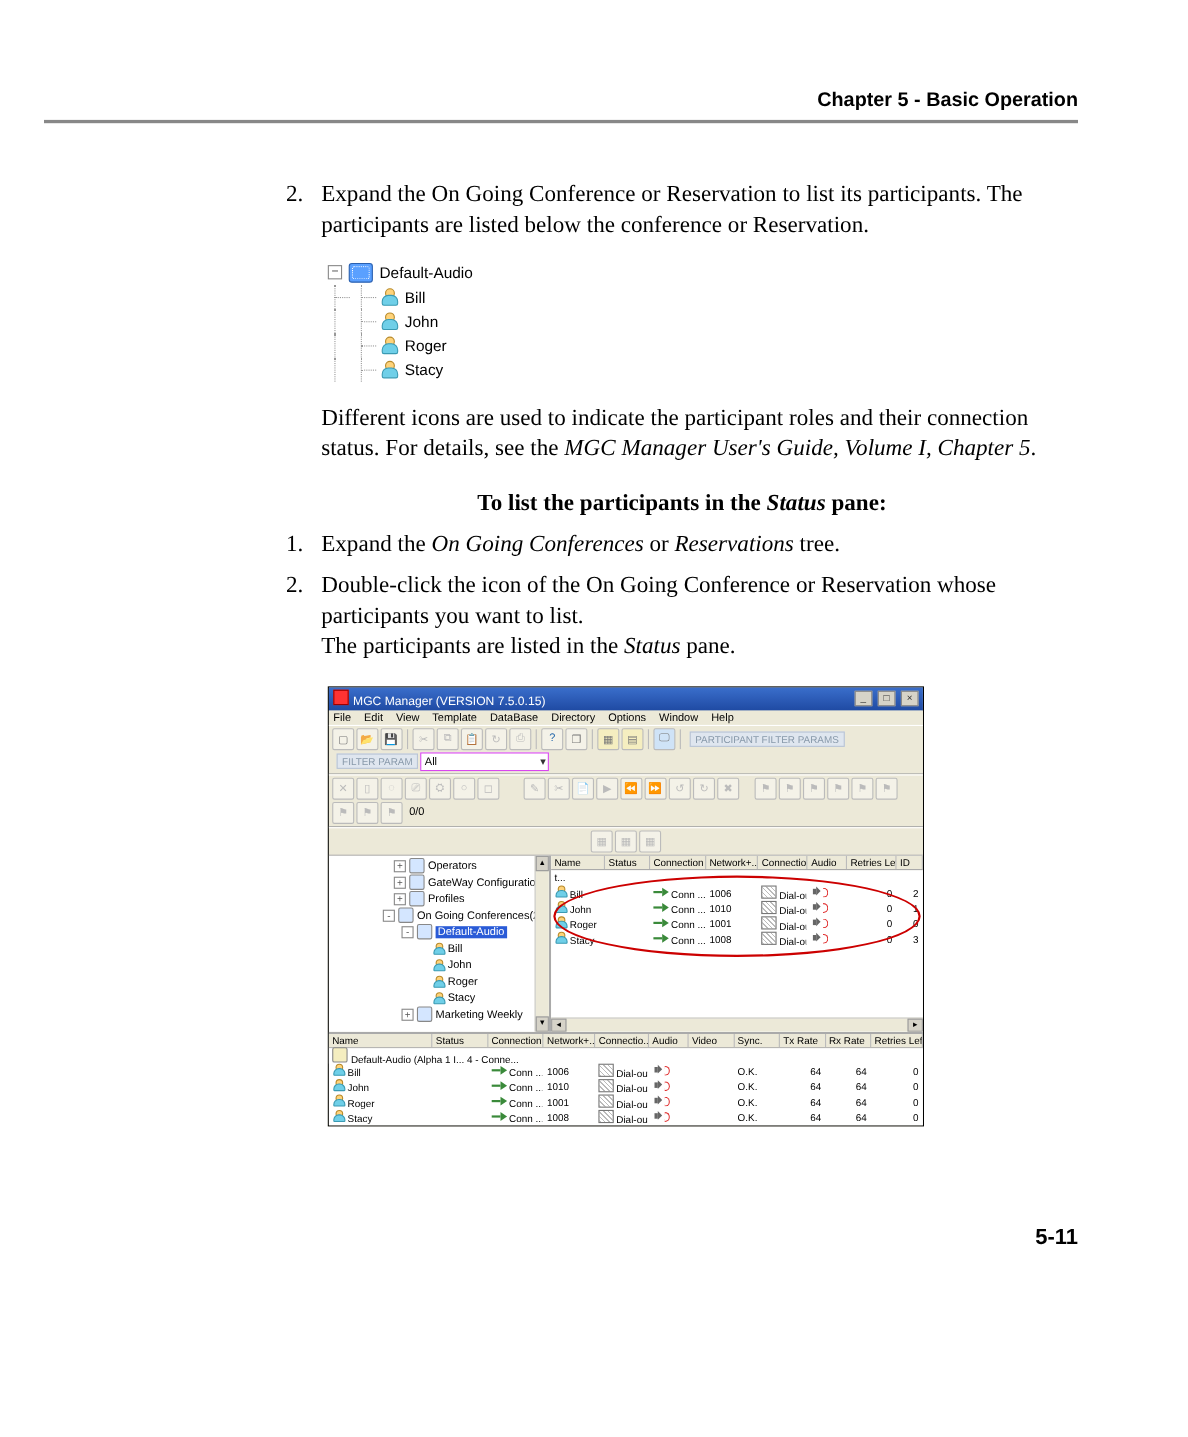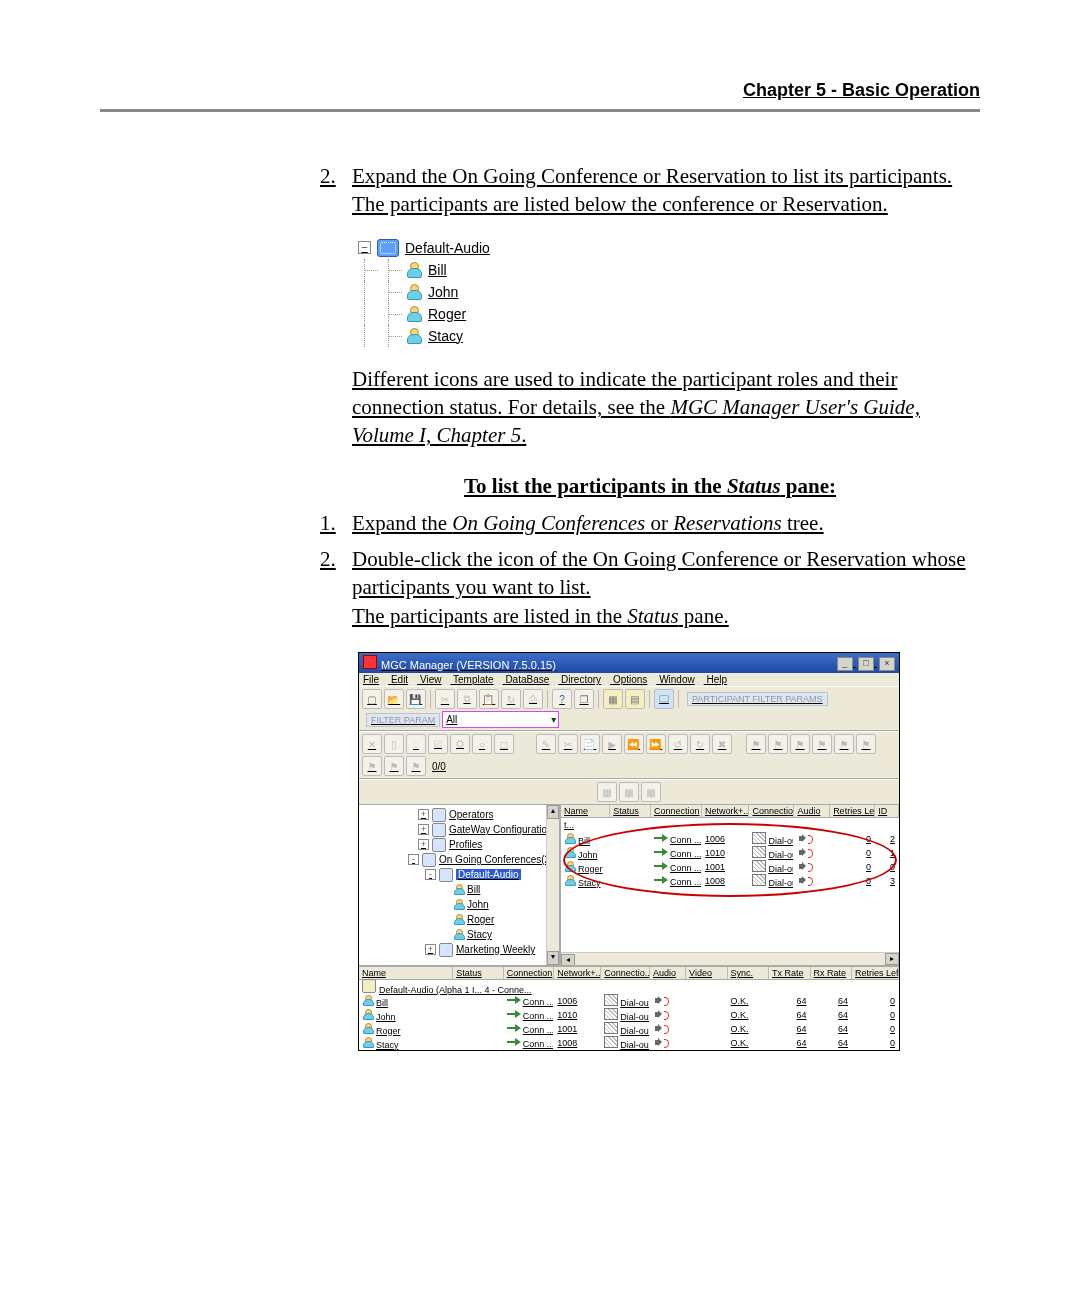--- a/index.html
+++ b/index.html
@@ -4,22 +4,21 @@
 <style>
   body {
     margin: 0;
     padding: 0;
     background: #fff;
     font-family: "Times New Roman", Times, serif;
     color: #000;
     width: 1080px;
   }
   .page {
-    padding: 80px 100px 60px 100px;
-    text-decoration: underline;
+    padding: 80px 100px 60px 40px;
   }
   .header {
     text-align: right;
     font-family: Arial, Helvetica, sans-serif;
     font-weight: bold;
     font-size: 18px;
     margin-bottom: 6px;
   }
   .hr {
     border: none;
@@ -508,13 +507,14 @@
             <div class="col bc8">O.K.</div>
             <div class="col bc9" style="text-align:right;">64</div>
             <div class="col bc10" style="text-align:right;">64</div>
             <div class="col bc11" style="text-align:right;">0</div>
           </div>
         </div>
     </div>
 
   </div>
 
+  <div class="footer">5-11</div>
 </div>
 
 </body></html>

